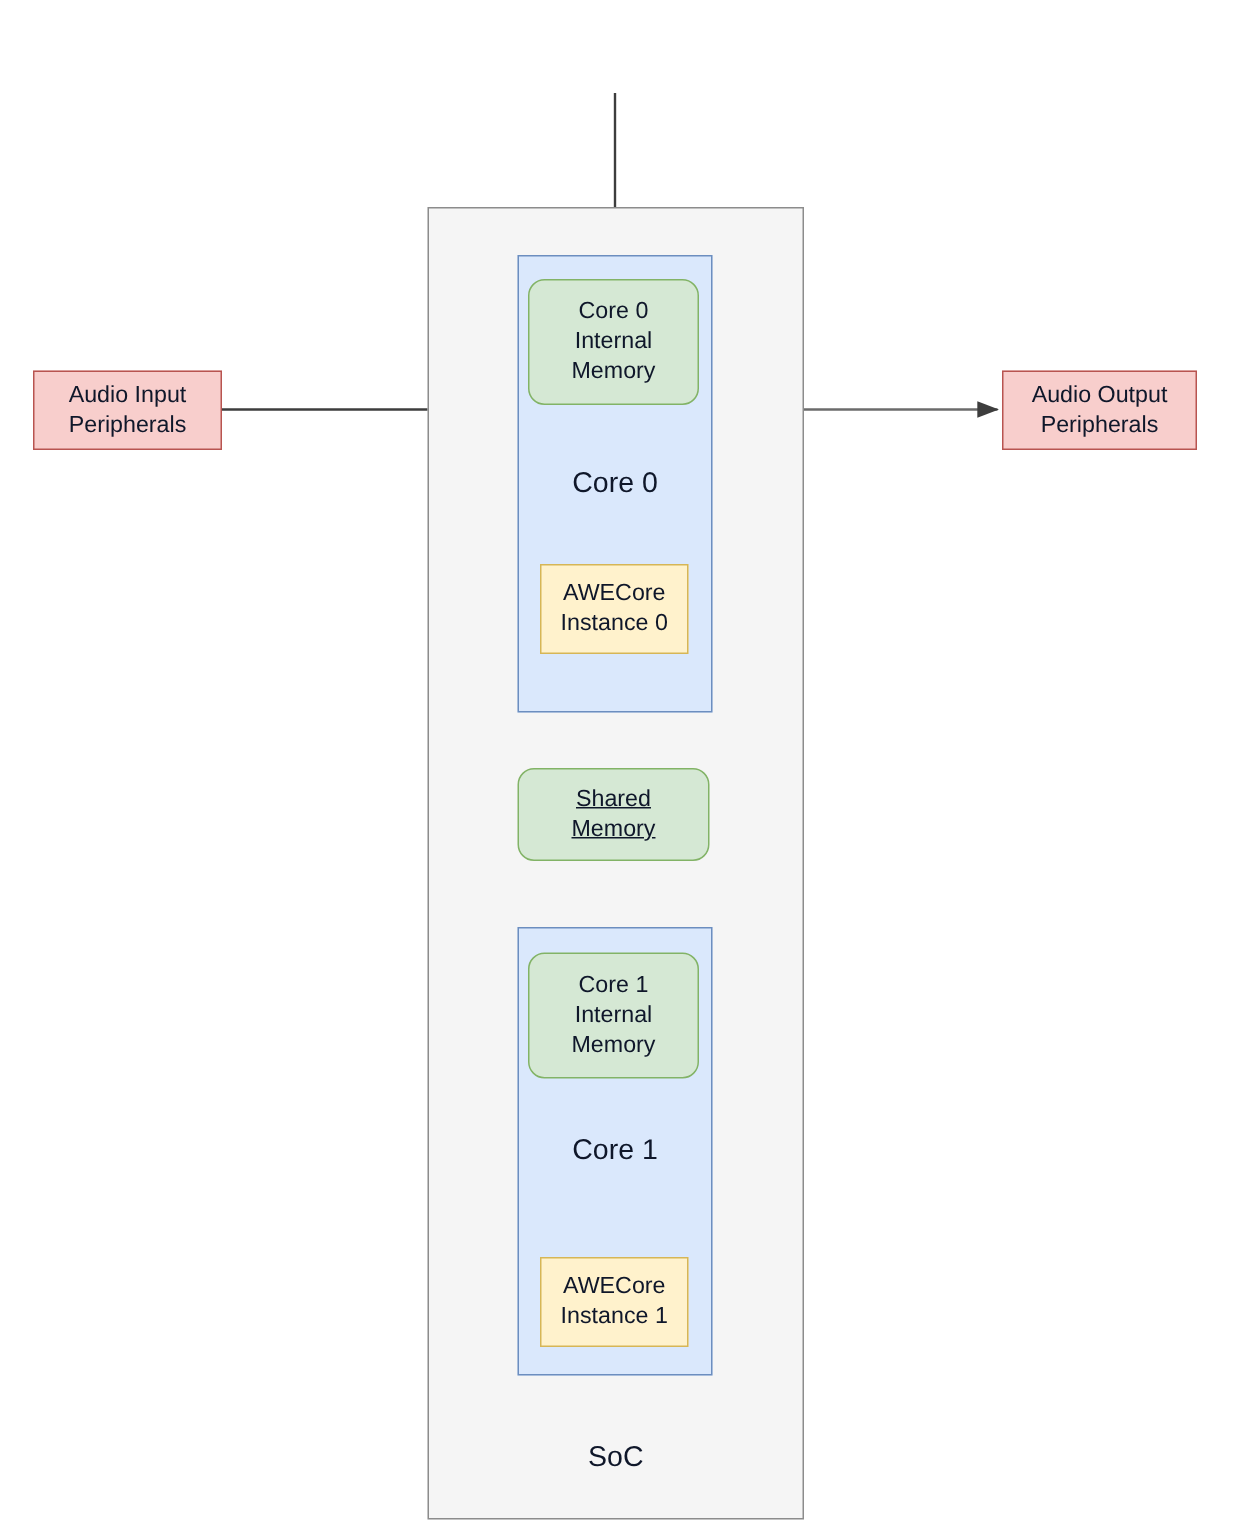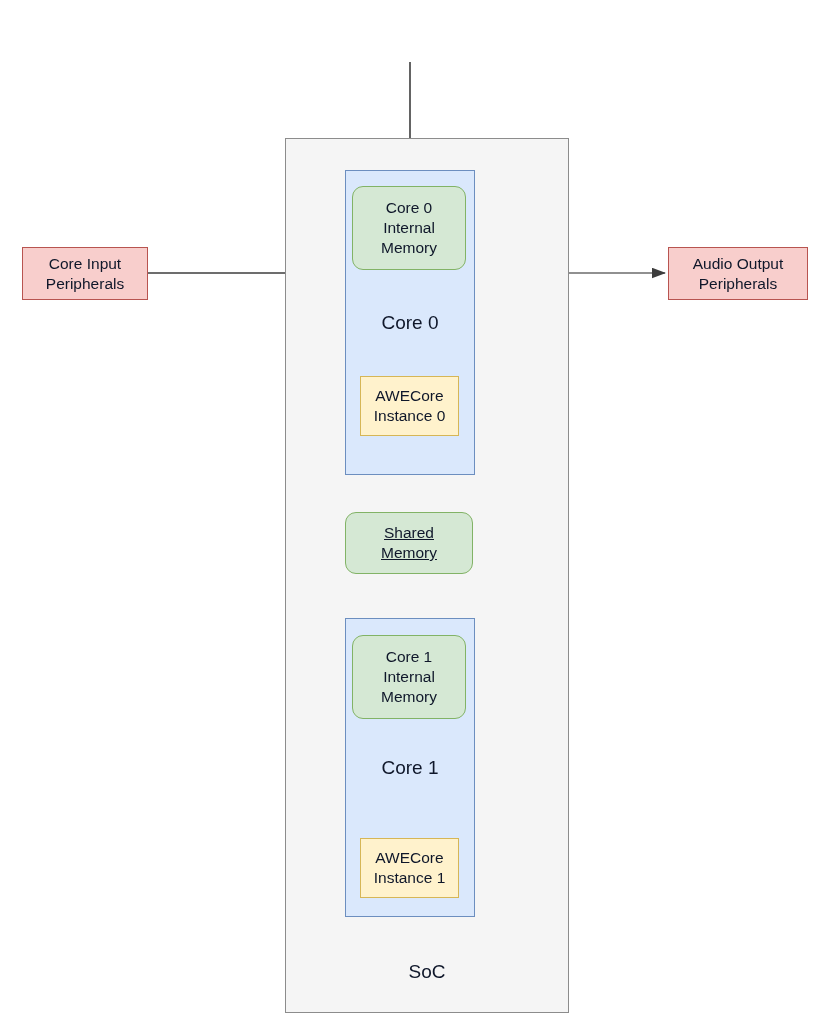--- a/index.html
+++ b/index.html
@@ -129,21 +129,21 @@
     <g>
       <line class="conn-line" x1="410" y1="475" x2="410" y2="509" marker-end="url(#arrowDark)" marker-start="url(#arrowDarkStart)"></line>
     </g>
 
     <g>
       <line class="conn-line" x1="410" y1="577" x2="410" y2="614" marker-end="url(#arrowDark)" marker-start="url(#arrowDarkStart)"></line>
     </g>
   </svg>
 
 
-  <div class="box soc-container" style="left:285px; top:138px; width:284px; height:875px;">
+  <div class="box soc-container" style="left:285px; top:138px; width:251px; height:875px;">
     <span>SoC</span>
   </div>
 
   <div class="box core-block" style="left:345px; top:170px; width:130px; height:305px;">
     <span style="position:absolute; top:50%; transform:translateY(-50%);">Core 0</span>
   </div>
 
   <div class="box mem-box" style="left:352px; top:186px; width:114px; height:84px;">
     <span>Core 0
 Internal
@@ -169,22 +169,22 @@
 Internal
 Memory</span>
   </div>
 
   <div class="box awe-box" style="left:360px; top:838px; width:99px; height:60px;">
     <span>AWECore
 Instance 1</span>
   </div>
 
   <div class="box periph-box" style="left:22px; top:247px; width:126px; height:53px;">
-    <span>Core Input
+    <span>Audio Input
 Peripherals</span>
   </div>
 
-  <div class="box periph-box" style="left:668px; top:247px; width:140px; height:53px;">
+  <div class="box periph-box" style="left:668px; top:247px; width:130px; height:53px;">
     <span>Audio Output
 Peripherals</span>
   </div>
 
 </div>
 
 </body></html>

